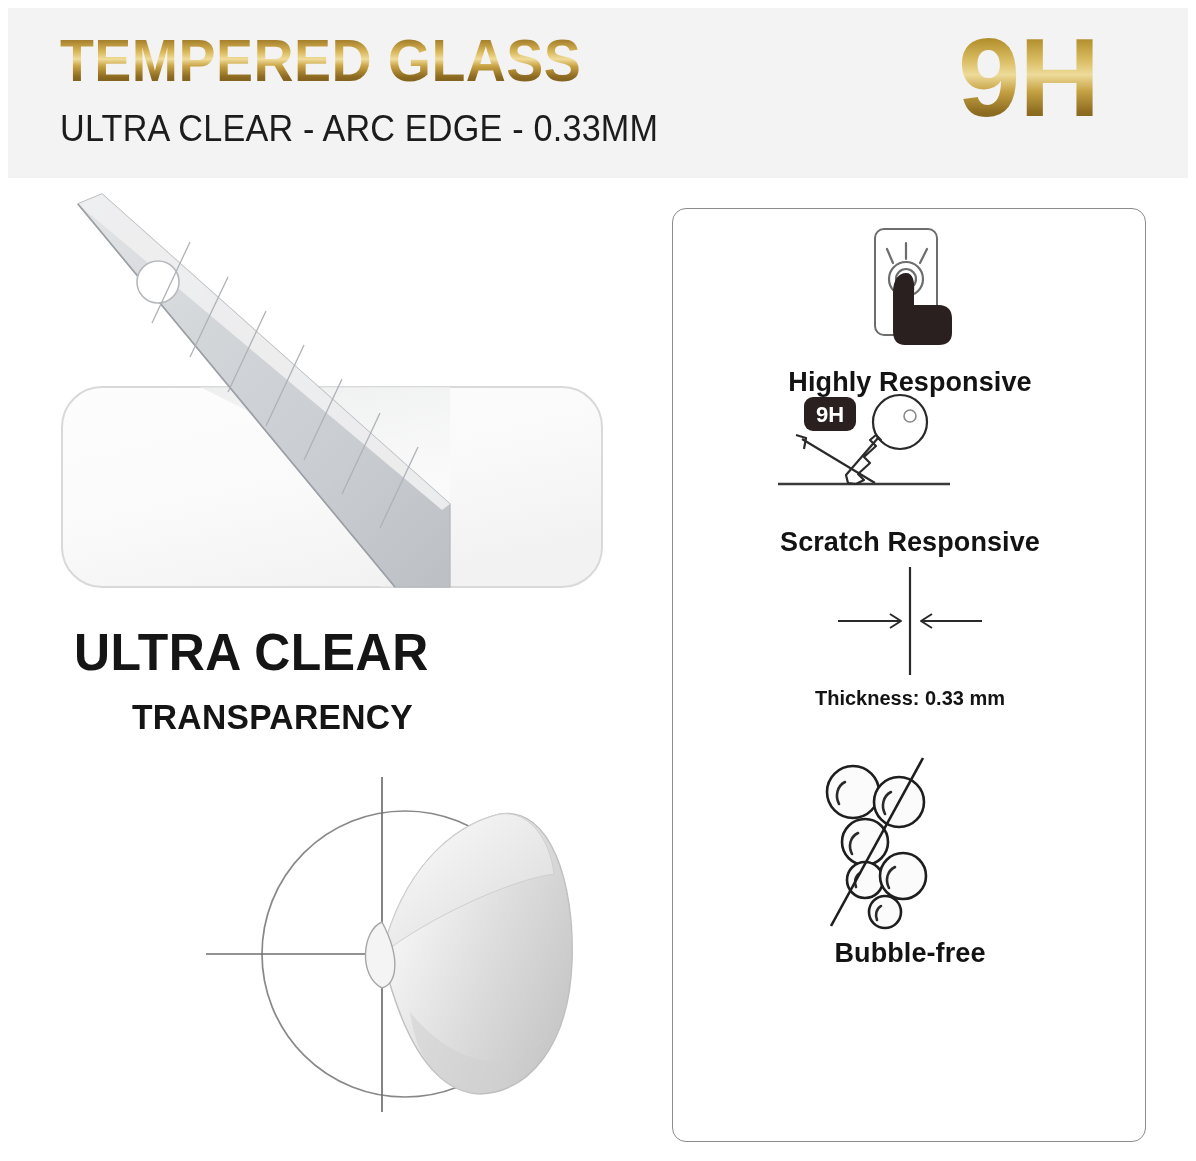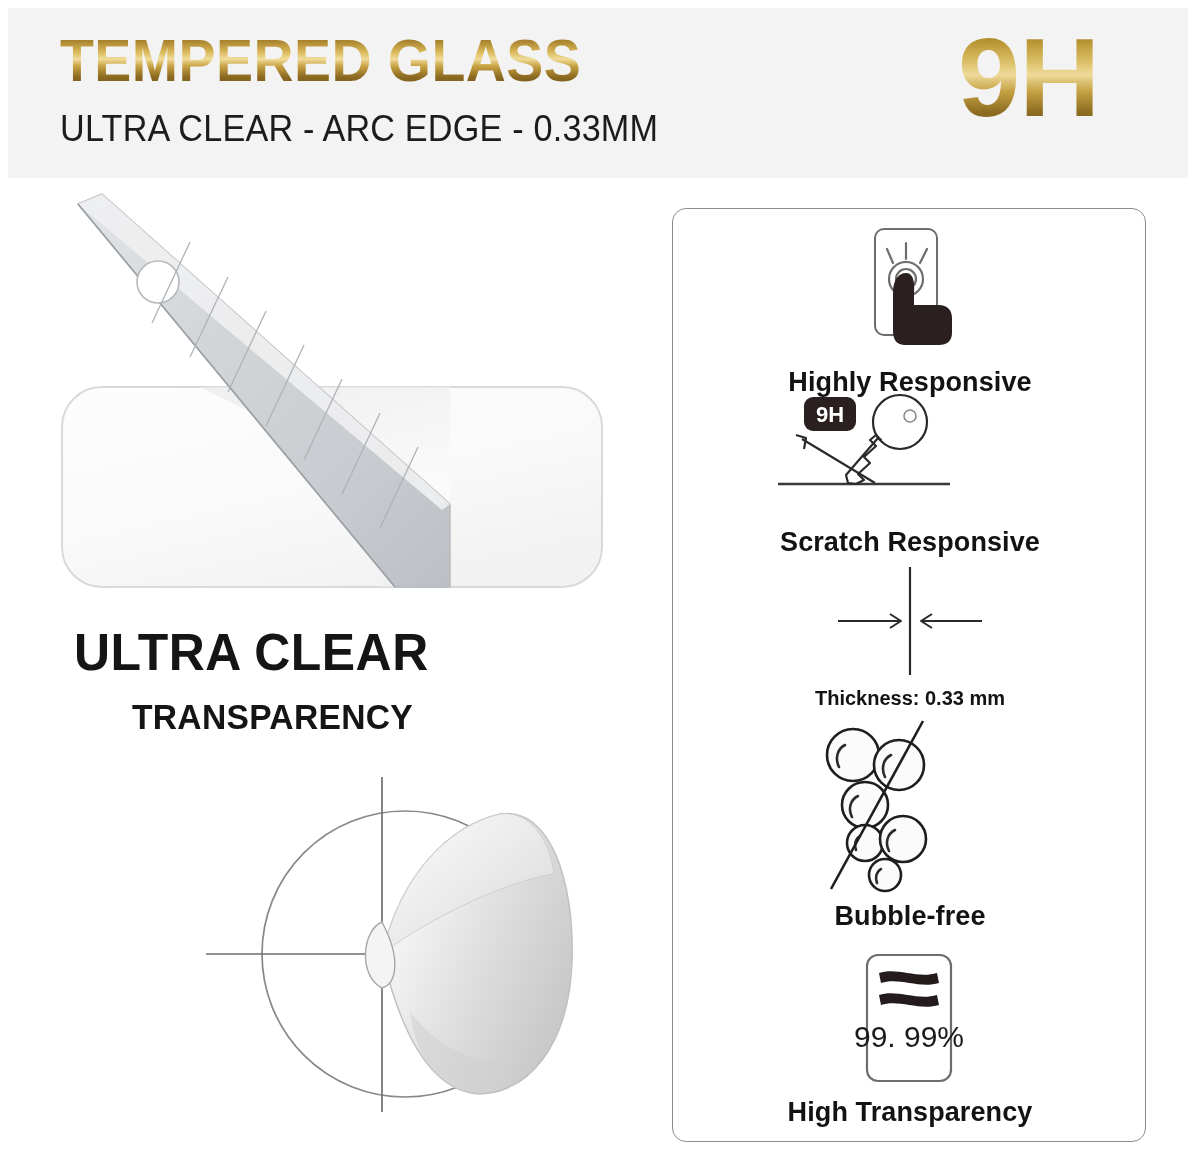--- a/index.html
+++ b/index.html
@@ -158,21 +158,21 @@
     font-size: 27px;
     font-weight: bold;
     color: #131313;
     margin-top: 6px;
     letter-spacing: 0.1px;
     white-space: nowrap;
   }
   #feature-responsive  { top: 12px; }
   #feature-scratch     { top: 182px; }
   #feature-thickness   { top: 356px; }
-  #feature-bubble      { top: 508px; }
+  #feature-bubble      { top: 545px; }
   #feature-clarity     { top: 742px; }
 
   .thickness-label {
     display: block;
     font-size: 20px;
     font-weight: bold;
     color: #131313;
     margin-top: 4px;
     white-space: nowrap;
   }
@@ -381,24 +381,13 @@
         <path d="M 65 119 C 60 122, 59 128, 61 133"></path>
         <path d="M 100 113 C 92 117, 90 126, 94 134"></path>
         <path d="M 86 152 C 81 155, 80 161, 82 166"></path>
       </g>
 
       <line x1="128" y1="4" x2="36" y2="172" stroke="#1e1e1e" stroke-width="2.6"></line>
     </svg>
     <span class="feature-label">Bubble-free</span>
   </div>
 
-  <div class="feature" id="feature-clarity">
-    <svg class="feature-icon" width="210" height="140" viewBox="0 0 210 140">
-      <rect x="62" y="4" width="84" height="126" rx="11" ry="11" fill="#ffffff" stroke="#6d6d6d" stroke-width="2.2"></rect>
-      <g fill="#241c1c">
-        <path d="M 74 22 C 92 16, 112 28, 132 22 L 134 32 C 114 38, 94 26, 76 32 Z"></path>
-        <path d="M 74 44 C 92 38, 112 50, 132 44 L 134 54 C 114 60, 94 48, 76 54 Z"></path>
-      </g>
-      <text x="104" y="96" text-anchor="middle" fill="#1a1a1a" font-family="Liberation Sans, sans-serif" font-size="30">99. 99%</text>
-    </svg>
-    <span class="feature-label">High Transparency</span>
-  </div>
 </div>
 
 </body></html>

